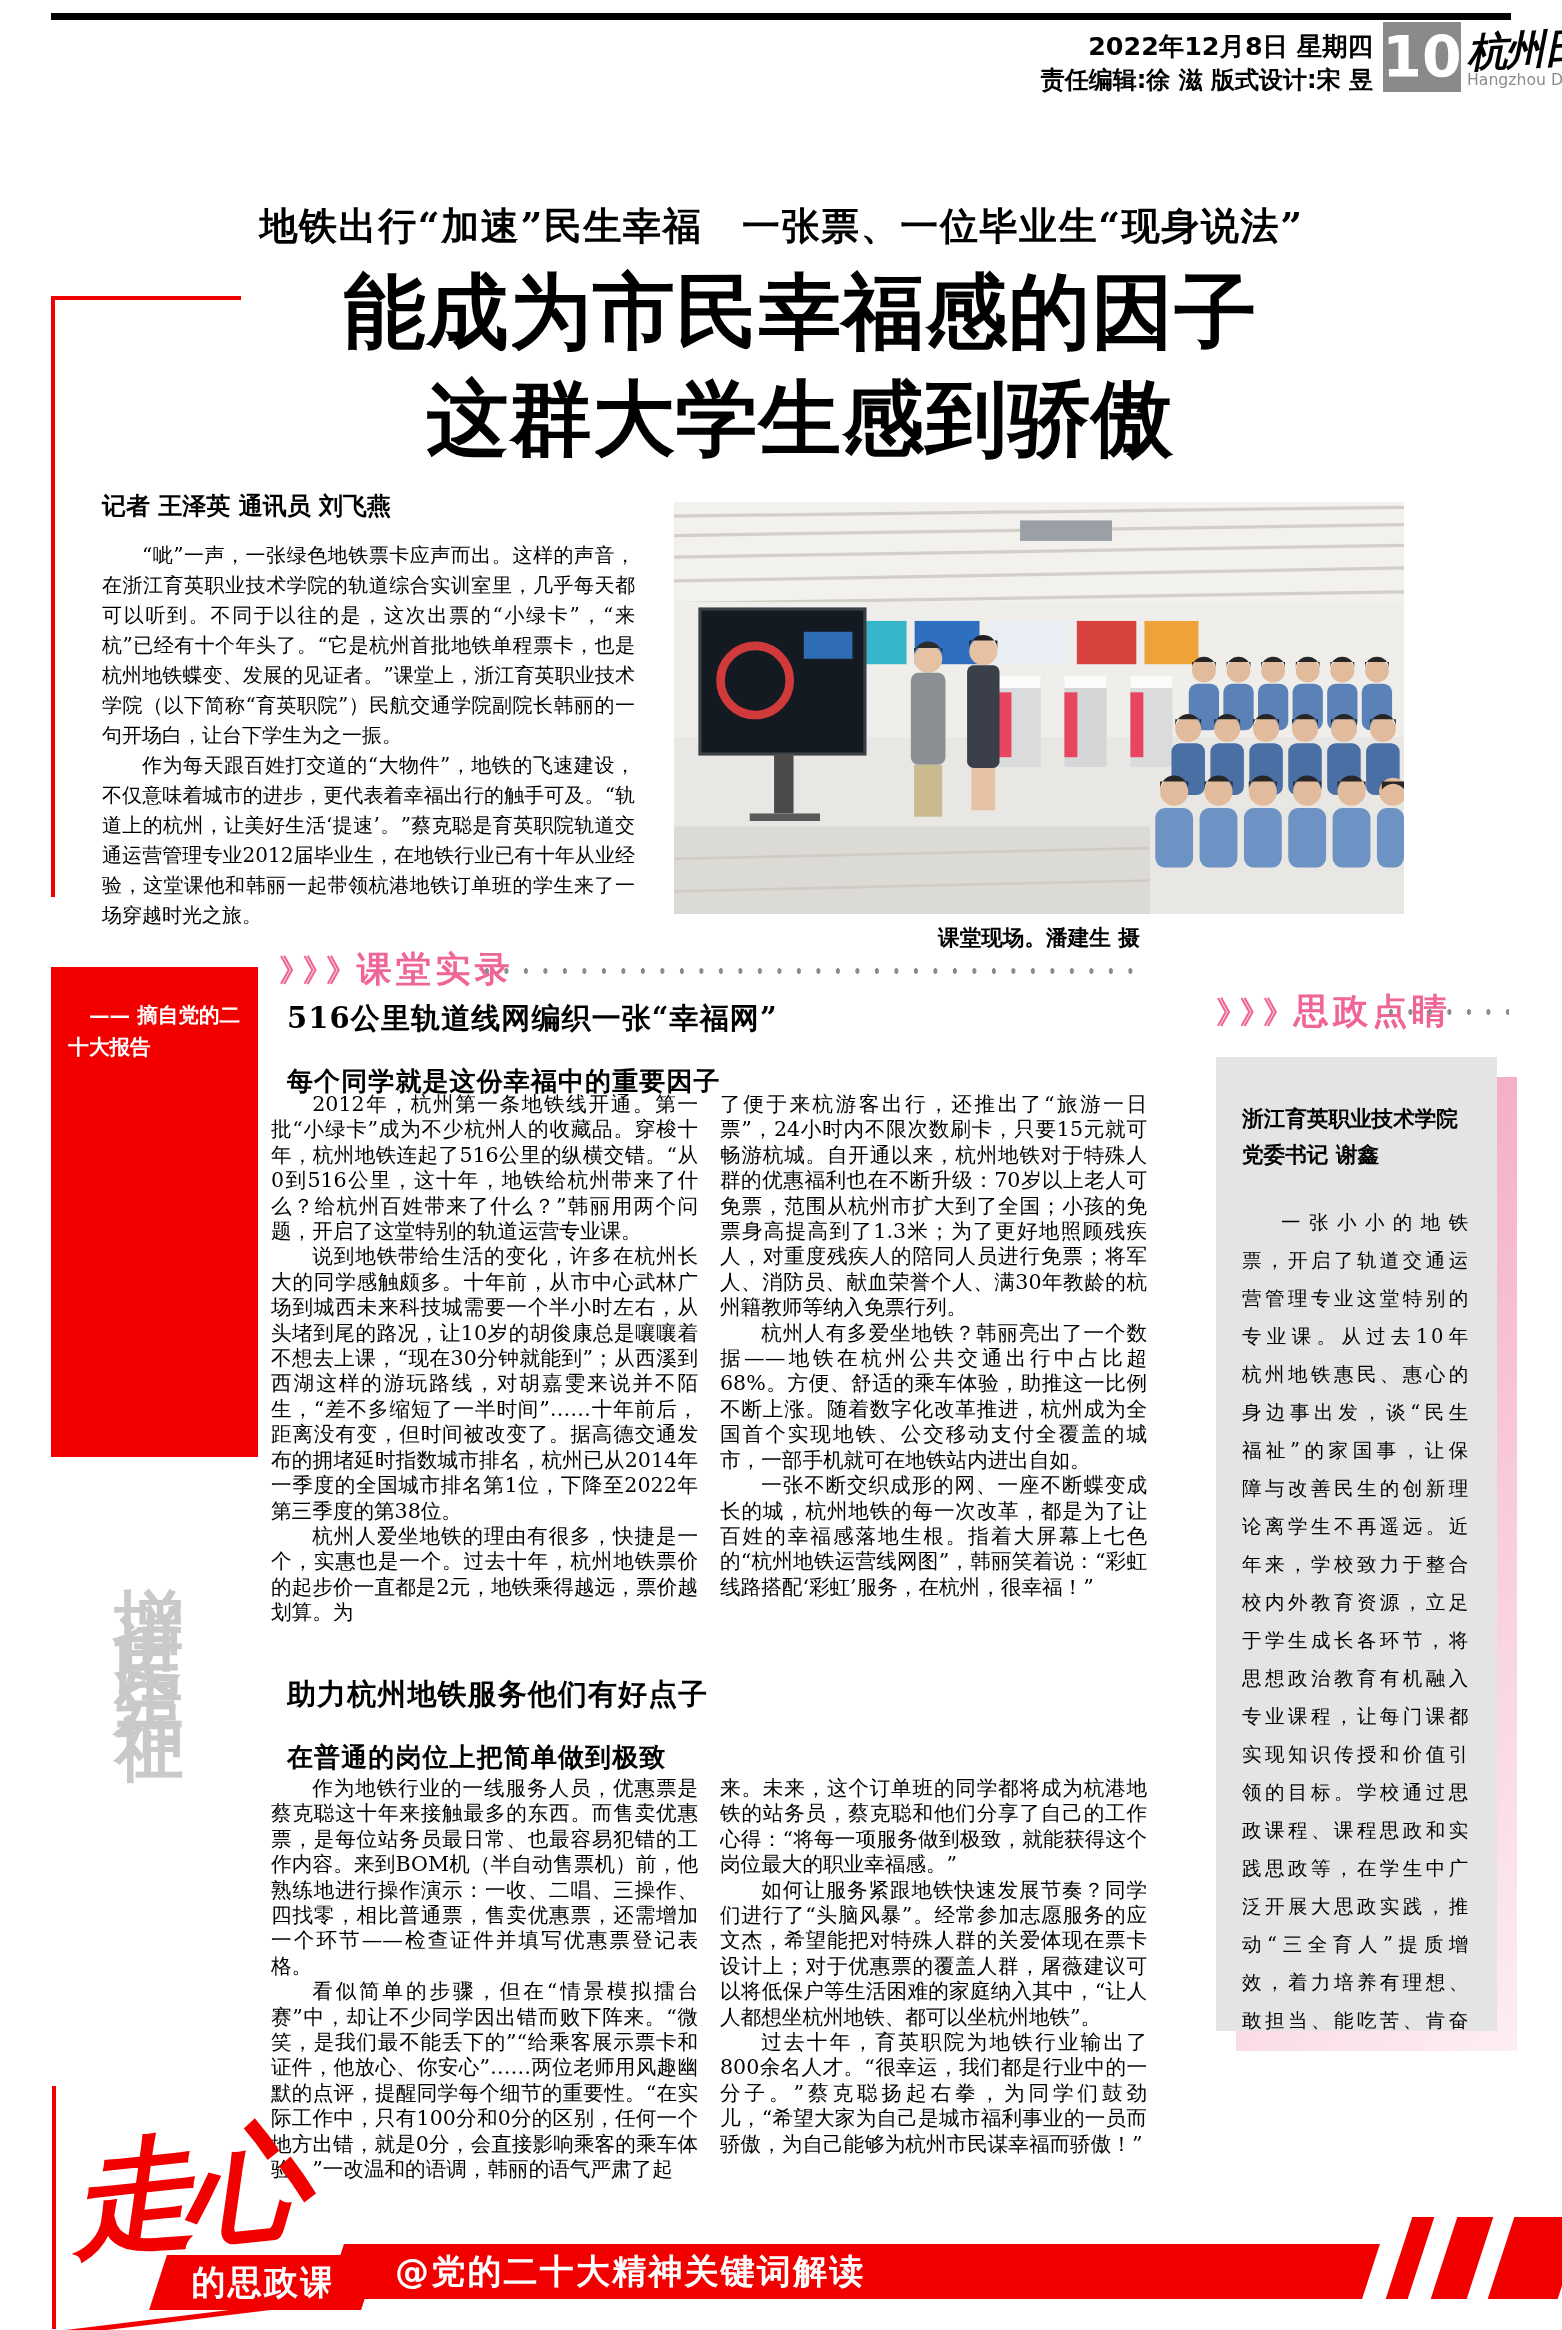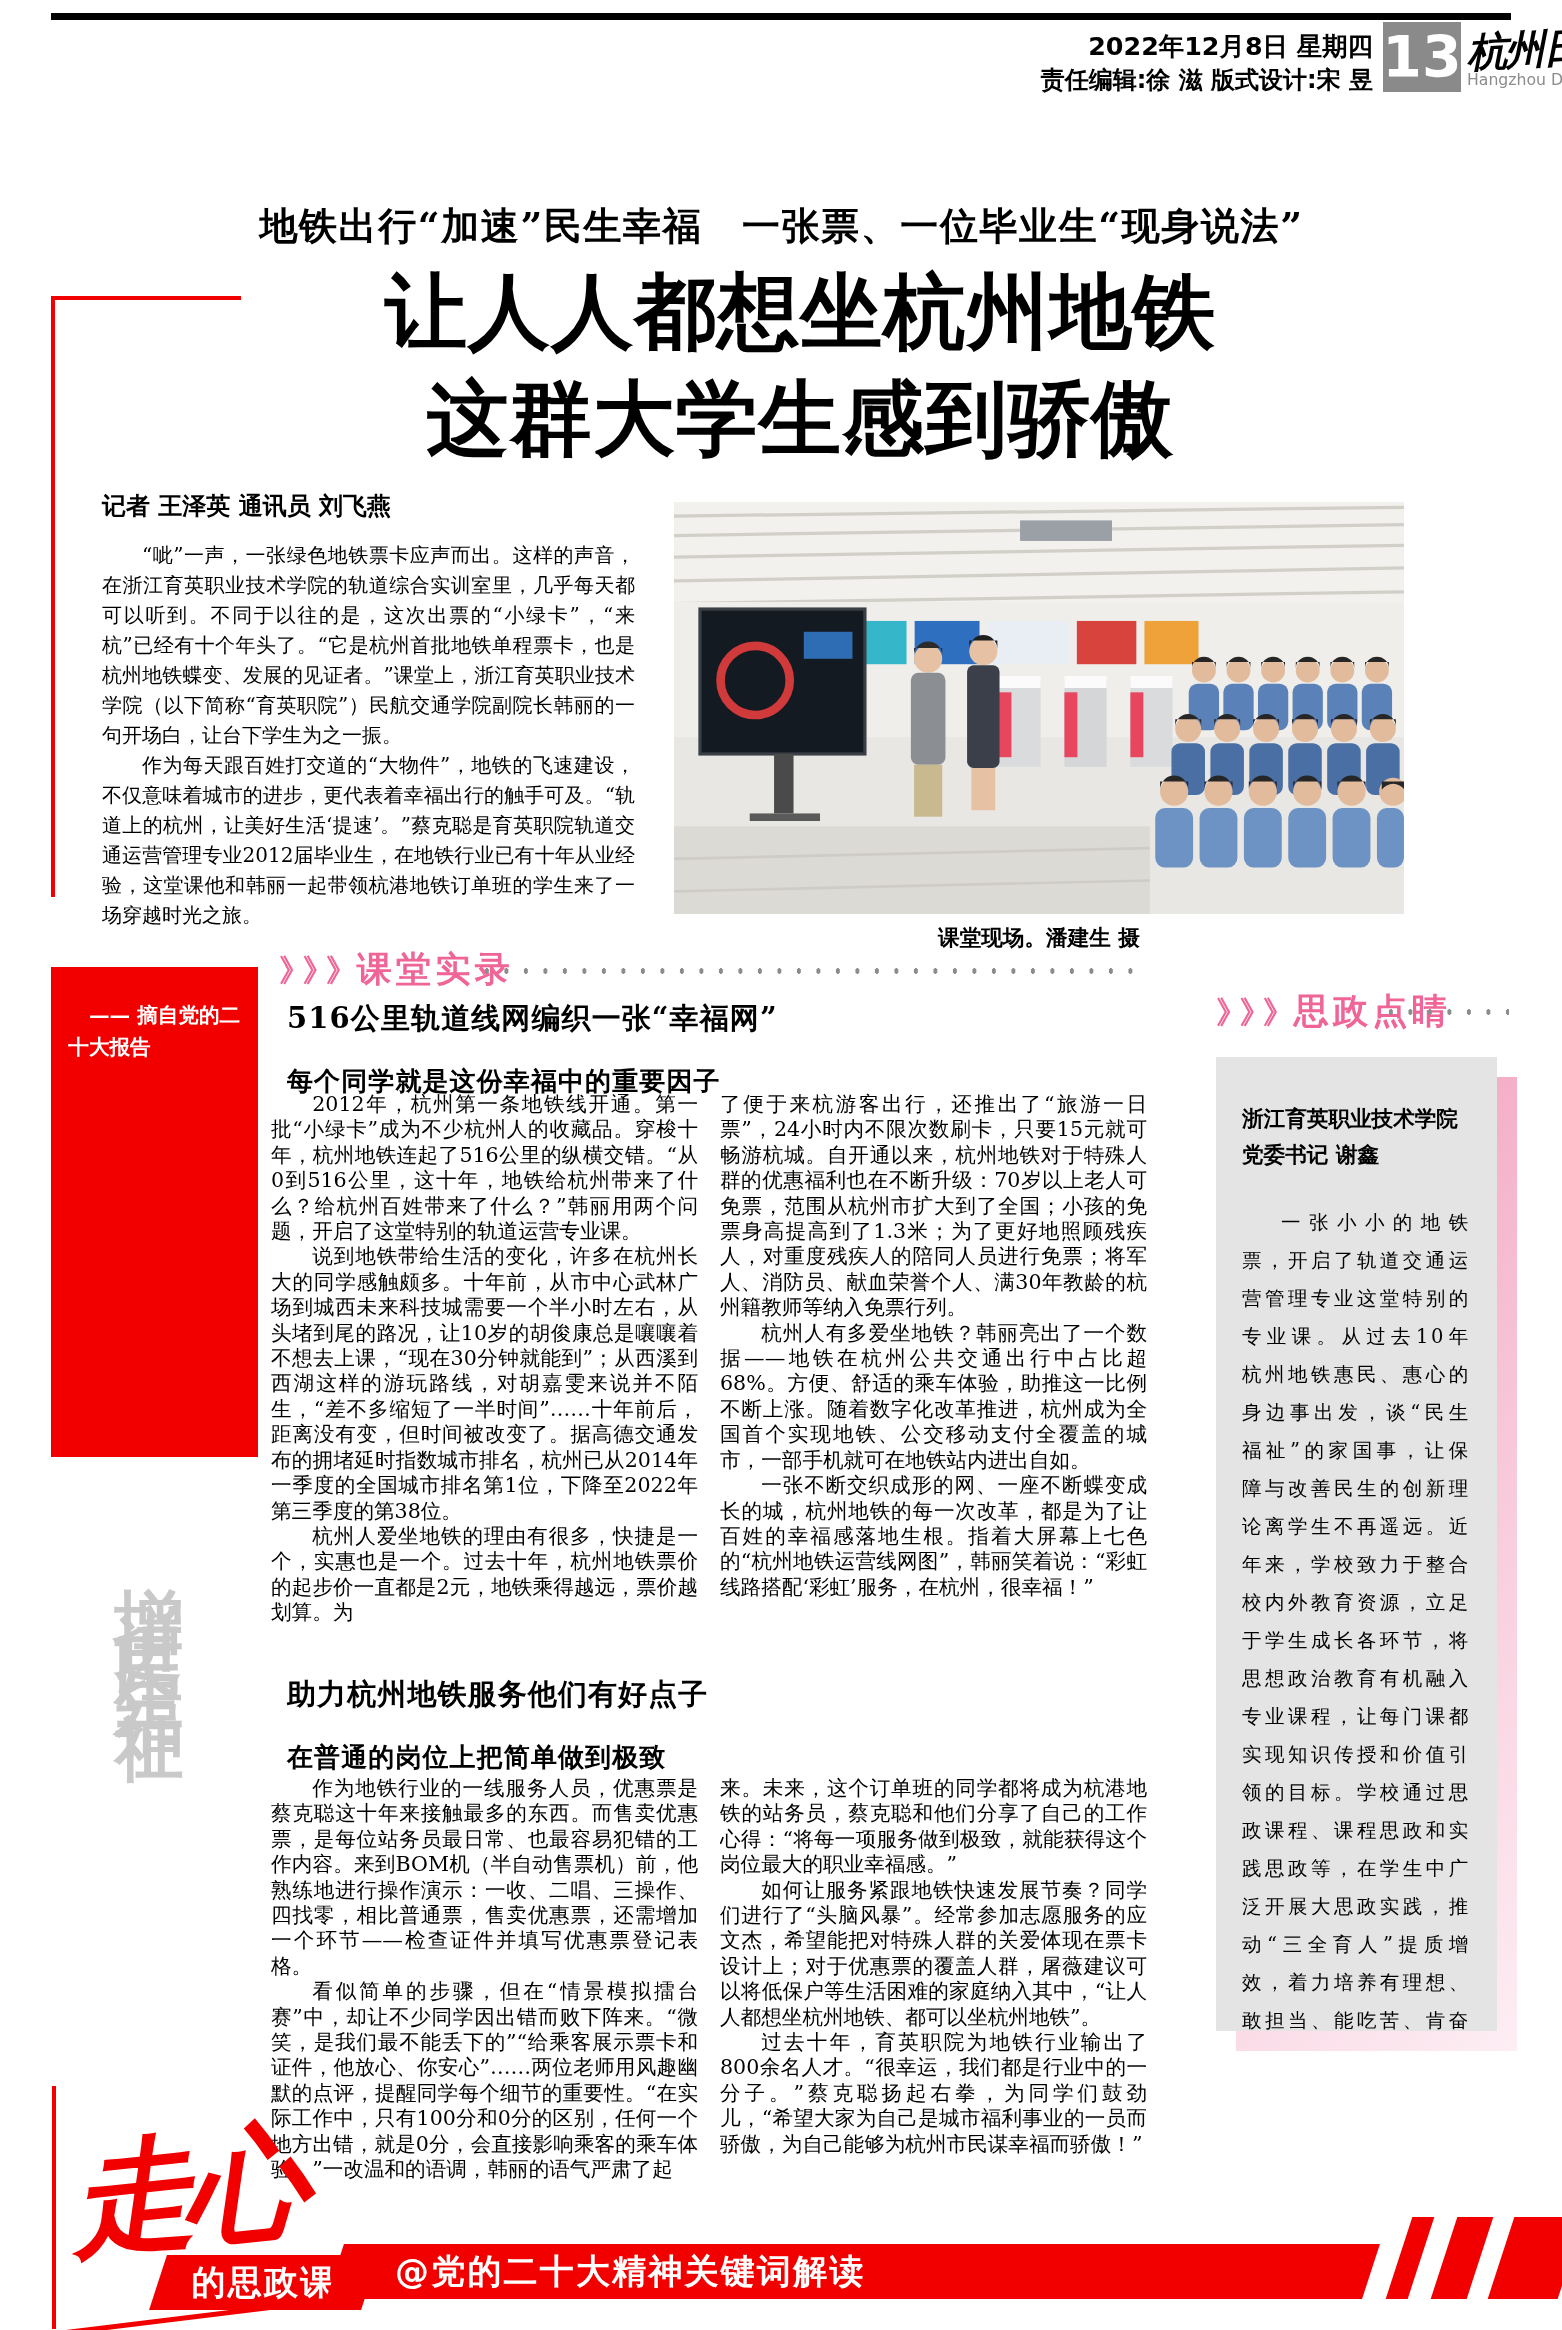--- a/index.html
+++ b/index.html
@@ -107,27 +107,27 @@
   .stripe.s3 { left:1501px; width:70px; }
 </style>
 </head>
 <body>
 
 <div class="page">
 
   <div class="top-rule"></div>
   <div class="hdr-date">2022年12月8日  星期四</div>
   <div class="hdr-editors">责任编辑:徐 滋  版式设计:宋 昱</div>
-  <div class="page-num">13</div>
+  <div class="page-num">10</div>
   <div class="paper-name">杭州日报</div>
   <div class="paper-en">Hangzhou Daily</div>
 
   <div class="kicker">地铁出行“加速”民生幸福　一张票、一位毕业生“现身说法”</div>
   <div class="headline">
-    <div>让人人都想坐杭州地铁</div>
+    <div>能成为市民幸福感的因子</div>
     <div>这群大学生感到骄傲</div>
   </div>
   <div class="red-bracket-h"></div>
   <div class="red-bracket-v"></div>
   <div class="byline">记者 王泽英  通讯员 刘飞燕</div>
 
   <div class="lead">
     <p>“呲”一声，一张绿色地铁票卡应声而出。这样的声音，在浙江育英职业技术学院的轨道综合实训室里，几乎每天都可以听到。不同于以往的是，这次出票的“小绿卡”，“来杭”已经有十个年头了。“它是杭州首批地铁单程票卡，也是杭州地铁蝶变、发展的见证者。”课堂上，浙江育英职业技术学院（以下简称“育英职院”）民航交通学院副院长韩丽的一句开场白，让台下学生为之一振。</p>
     <p>作为每天跟百姓打交道的“大物件”，地铁的飞速建设，不仅意味着城市的进步，更代表着幸福出行的触手可及。“轨道上的杭州，让美好生活‘提速’。”蔡克聪是育英职院轨道交通运营管理专业2012届毕业生，在地铁行业已有十年从业经验，这堂课他和韩丽一起带领杭港地铁订单班的学生来了一场穿越时光之旅。</p>
   </div>

